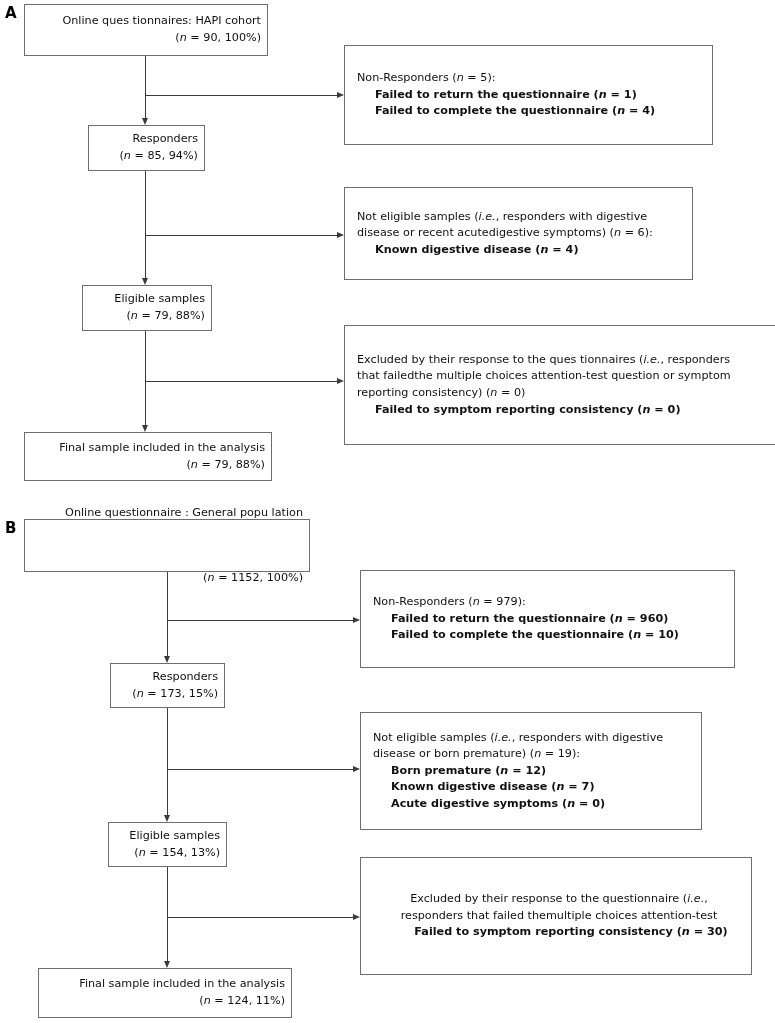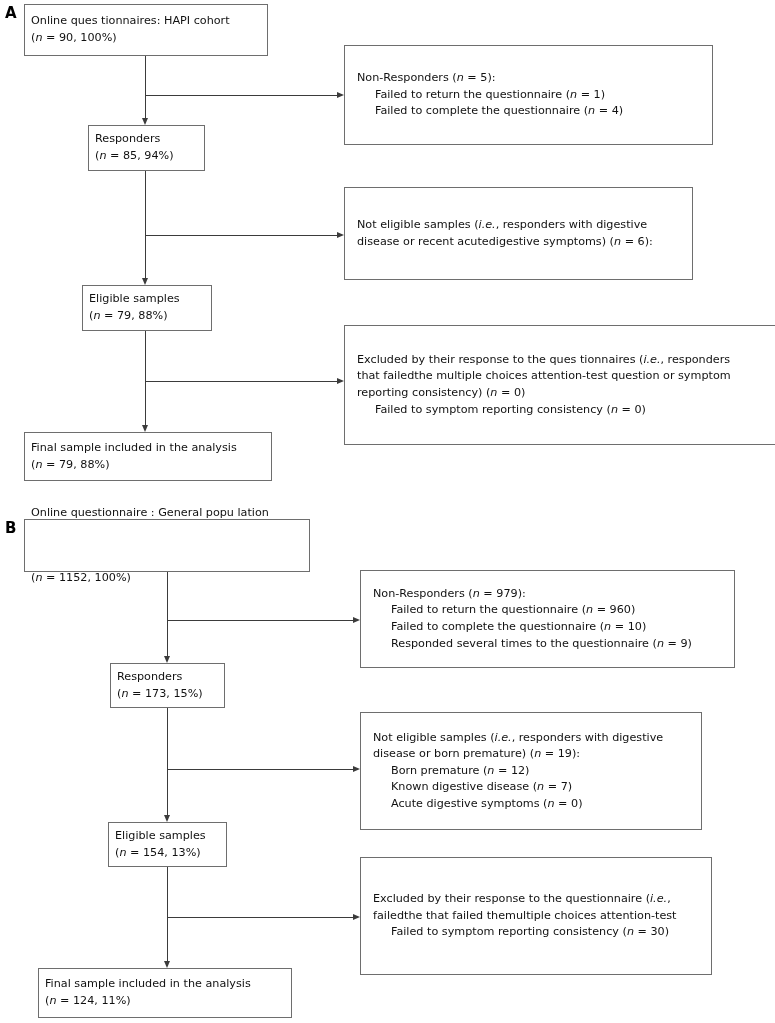--- a/index.html
+++ b/index.html
@@ -28,37 +28,38 @@
     position: absolute;
     box-sizing: border-box;
     border: 1px solid #6e6e6e;
     background: #ffffff;
     display: flex;
     flex-direction: column;
     justify-content: center;
     color: #111111;
   }
   .node.center {
-    align-items: flex-start;
+    align-items: flex-end;
     text-align: center;
   }
   .node.left {
     align-items: flex-start;
     text-align: left;
   }
   .node .line {
     font-size: 11.2px;
     line-height: 1.48;
     white-space: nowrap;
   }
   .node.left .line {
     padding-left: 12px;
   }
   .node.left .line.indent {
     padding-left: 30px;
+    font-weight: bold;
   }
   .node.left .line.wrap {
     padding-left: 12px;
     padding-right: 6px;
   }
   .node.center .line {
     padding: 0 6px;
   }
   i.v {
     font-style: italic;
@@ -126,20 +127,21 @@
   <div class="arrow-right" style="left:337px; top:232px;"></div>
 
   <div class="node center" style="left:82px; top:285px; width:130px; height:46px;">
     <div class="line">Eligible samples</div>
     <div class="line">(<i class="v">n</i> = 79, 88%)</div>
   </div>
 
   <div class="node left" style="left:344px; top:187px; width:349px; height:93px;">
     <div class="line wrap">Not eligible samples (<i class="v"><i class="v">i.e.</i></i>, responders with digestive</div>
     <div class="line wrap">disease or recent acutedigestive symptoms) (<i class="v">n</i> = 6):</div>
+    <div class="line indent">Known digestive disease (<i class="v">n</i> = 4)</div>
   </div>
 
   <div class="conn vline" style="left:145px; top:331px; height:94px;"></div>
   <div class="arrow-down" style="left:142px; top:425px;"></div>
   <div class="conn hline" style="left:145px; top:381px; width:193px;"></div>
   <div class="arrow-right" style="left:337px; top:378px;"></div>
 
   <div class="node center" style="left:24px; top:432px; width:248px; height:49px;">
     <div class="line">Final sample included in the analysis</div>
     <div class="line">(<i class="v">n</i> = 79, 88%)</div>
@@ -166,21 +168,20 @@
 
   <div class="node center" style="left:110px; top:663px; width:115px; height:45px;">
     <div class="line">Responders</div>
     <div class="line">(<i class="v">n</i> = 173, 15%)</div>
   </div>
 
   <div class="node left" style="left:360px; top:570px; width:375px; height:98px;">
     <div class="line">Non-Responders (<i class="v">n</i> = 979):</div>
     <div class="line indent">Failed to return the questionnaire (<i class="v">n</i> = 960)</div>
     <div class="line indent">Failed to complete the questionnaire (<i class="v">n</i> = 10)</div>
-    <div class="line indent">Responded several times to the questionnaire (<i class="v">n</i> = 9)</div>
   </div>
 
   <div class="conn vline" style="left:167px; top:708px; height:107px;"></div>
   <div class="arrow-down" style="left:164px; top:815px;"></div>
   <div class="conn hline" style="left:167px; top:769px; width:187px;"></div>
   <div class="arrow-right" style="left:353px; top:766px;"></div>
 
   <div class="node center" style="left:108px; top:822px; width:119px; height:45px;">
     <div class="line">Eligible samples</div>
     <div class="line">(<i class="v">n</i> = 154, 13%)</div>
@@ -197,19 +198,19 @@
   <div class="conn vline" style="left:167px; top:867px; height:94px;"></div>
   <div class="arrow-down" style="left:164px; top:961px;"></div>
   <div class="conn hline" style="left:167px; top:917px; width:187px;"></div>
   <div class="arrow-right" style="left:353px; top:914px;"></div>
 
   <div class="node center" style="left:38px; top:968px; width:254px; height:50px;">
     <div class="line">Final sample included in the analysis</div>
     <div class="line">(<i class="v">n</i> = 124, 11%)</div>
   </div>
 
-  <div class="node left" style="left:360px; top:857px; width:352px; height:118px;">
+  <div class="node left" style="left:360px; top:857px; width:392px; height:118px;align-items:center;">
     <div class="line wrap">Excluded by their response to the questionnaire (<i class="v"><i class="v">i.e.</i></i>,</div>
-    <div class="line wrap">failedthe that failed themultiple choices attention-test</div>
+    <div class="line wrap">responders that failed themultiple choices attention-test</div>
     <div class="line indent">Failed to symptom reporting consistency (<i class="v">n</i> = 30)</div>
   </div>
 
 </div>
 
 </body></html>

